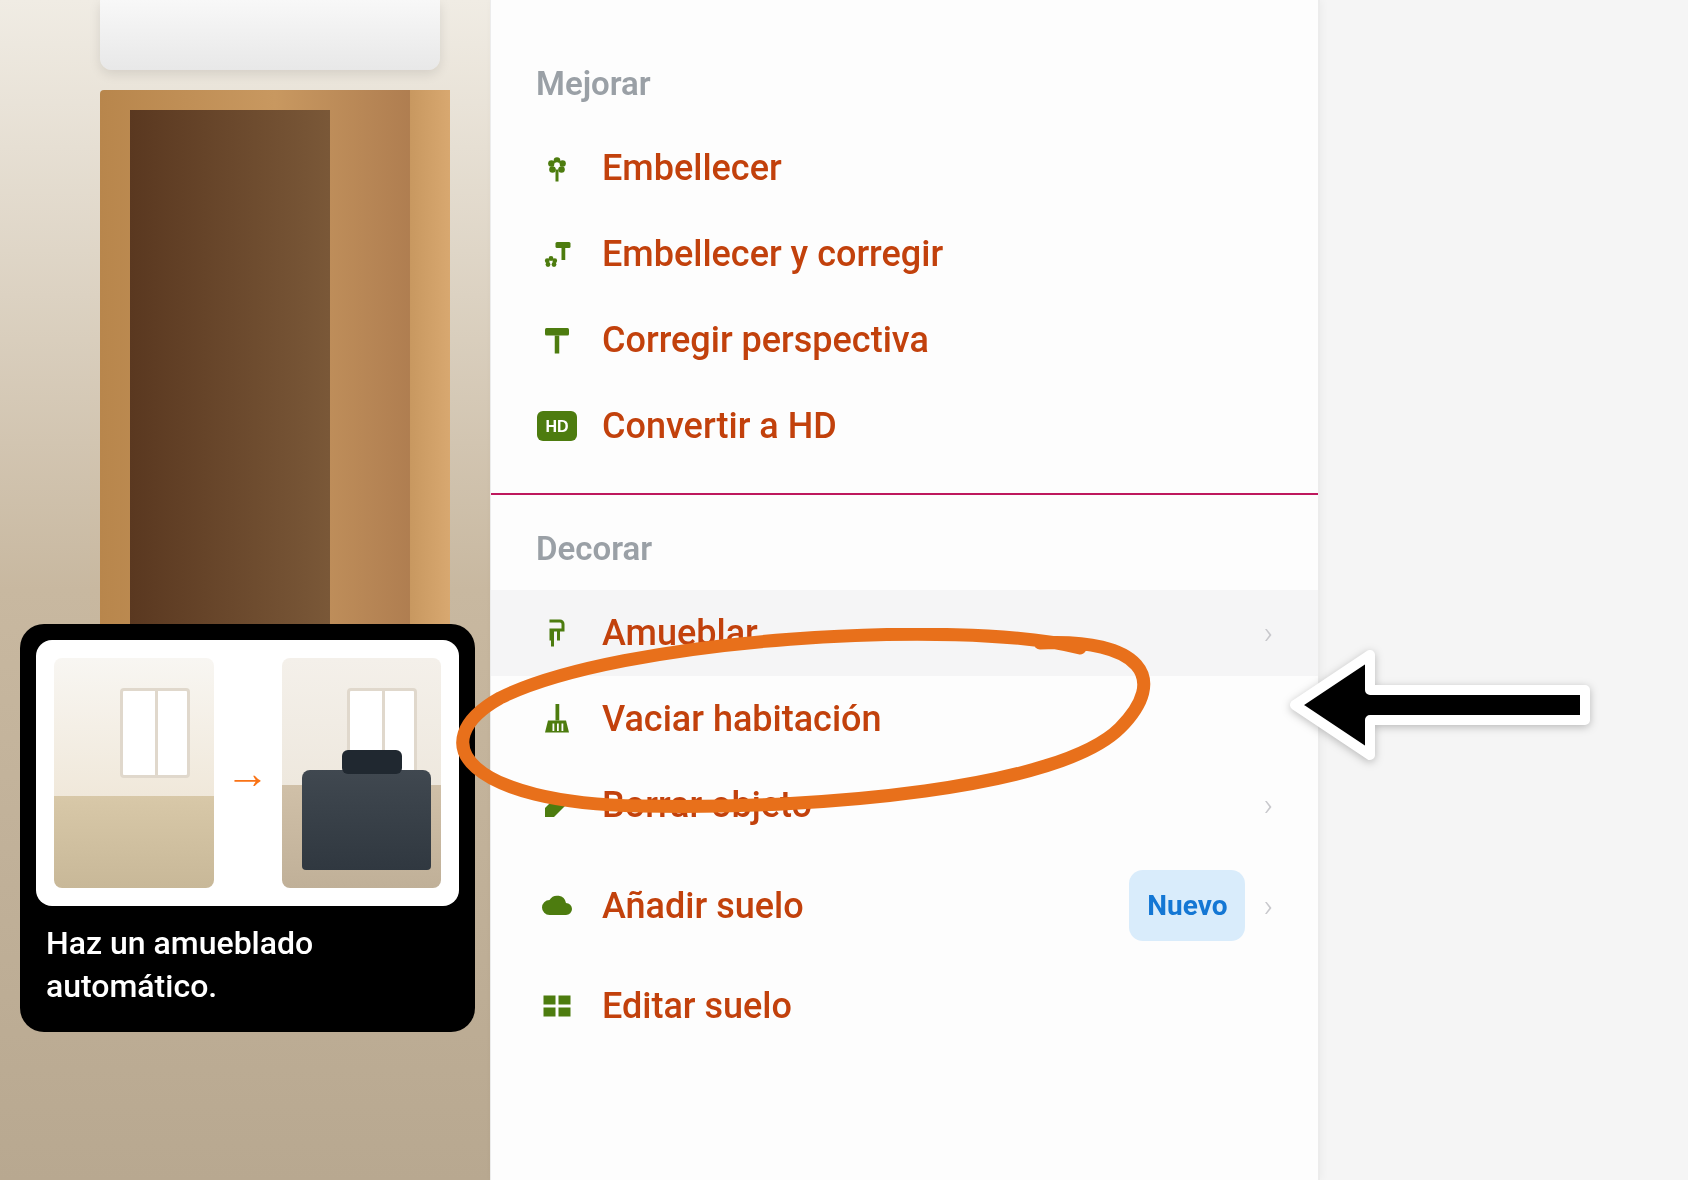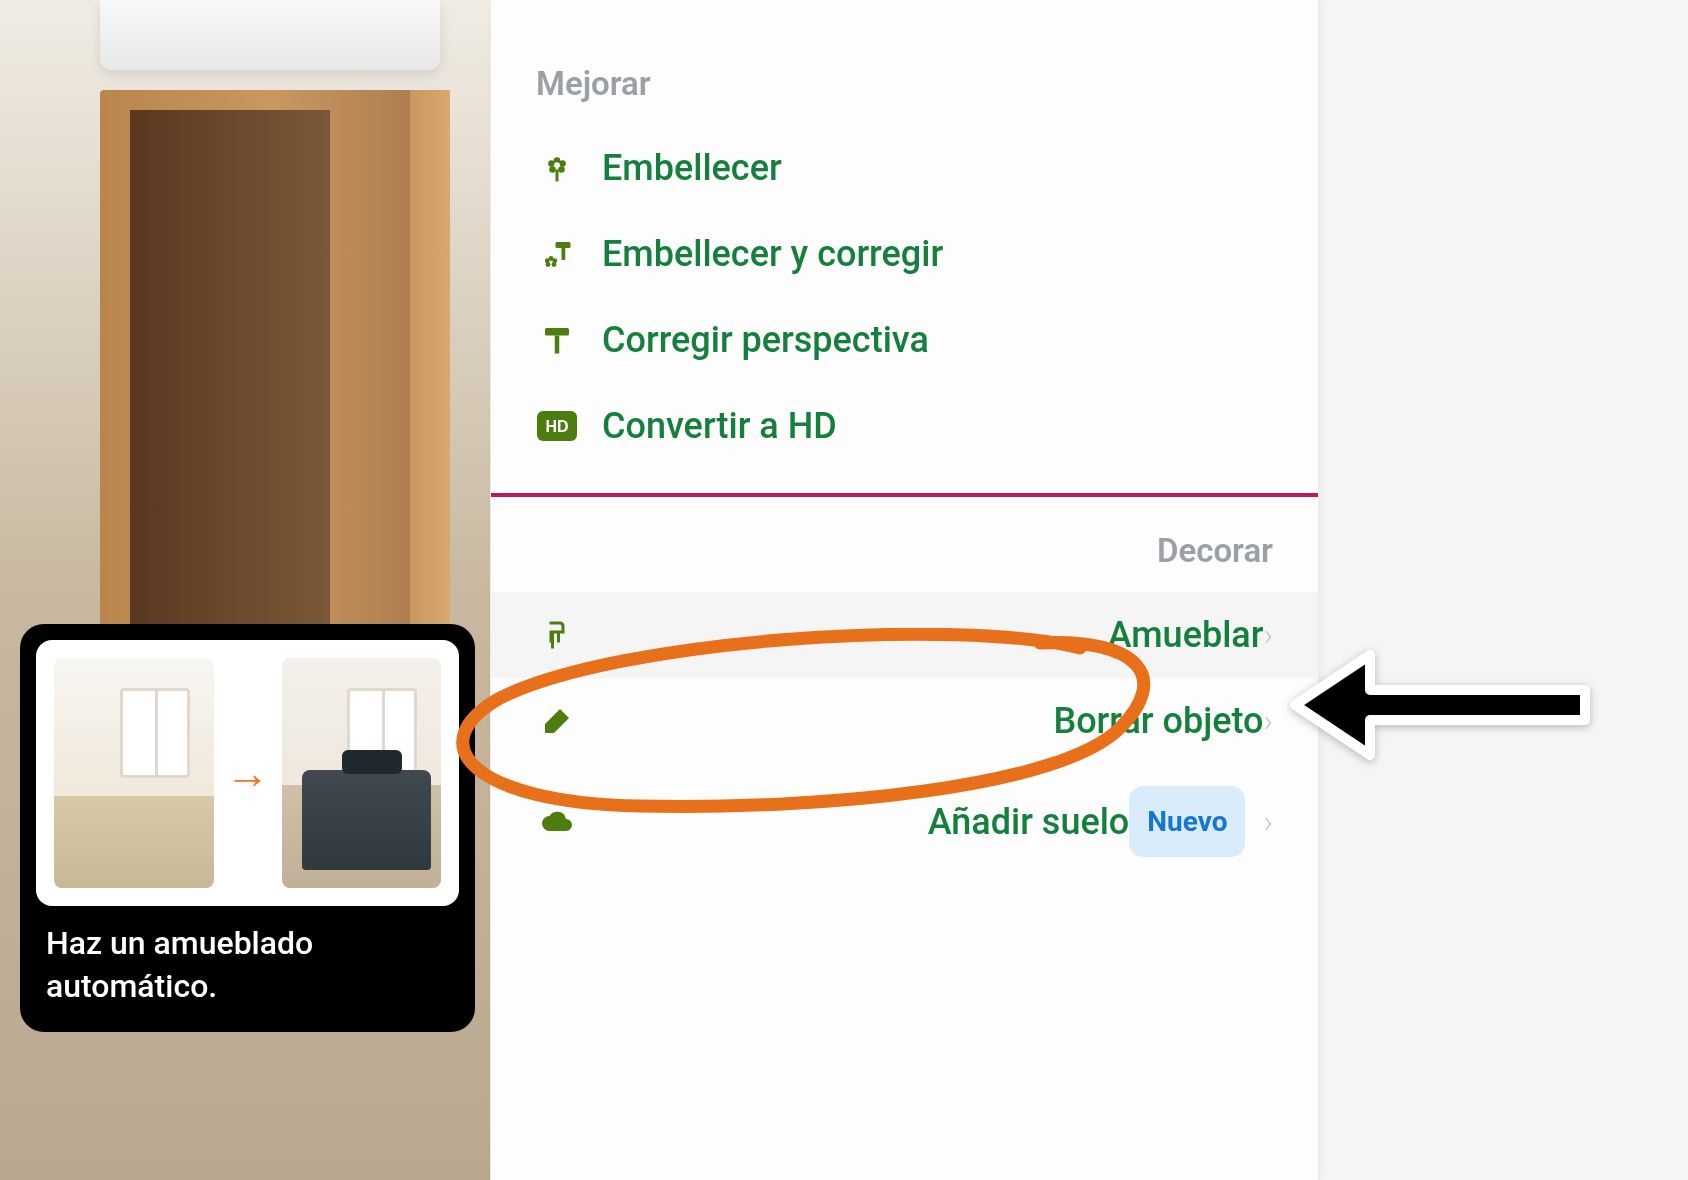--- a/index.html
+++ b/index.html
@@ -138,22 +138,21 @@
       border-left: 1px solid #ececec;
       border-right: 2px solid #ececec;
       padding-top: 30px;
       position: relative;
       box-shadow: 2px 0 8px rgba(0,0,0,0.04);
     }
     .menu-section {
       padding: 24px 0;
     }
     .menu-section + .menu-section {
-      border-top: 4px solid #be185d;
-      text-align: right;
+      border-top: 2px solid #be185d;
     }
     .section-header {
       font-size: 33px;
       color: #9aa0a6;
       font-weight: 600;
       padding: 10px 45px 22px 45px;
     }
     .menu-item {
       display: flex;
       align-items: center;
@@ -168,21 +167,21 @@
       width: 42px;
       height: 42px;
       margin-right: 24px;
       display: flex;
       align-items: center;
       justify-content: center;
       color: #4d7c0f;
     }
     .menu-label {
       font-size: 36px;
-      color: #15803d;
+      color: #c2410c;
       font-weight: 500;
       flex: 1;
     }
     .chevron {
       color: #c8c8cc;
       font-size: 32px;
       font-weight: 300;
     }
     .badge-nuevo {
       background: #d9ecfb;
@@ -309,20 +308,32 @@
         <div class="menu-item hovered">
           <span class="menu-icon">
             <svg width="36" height="36" viewBox="0 0 24 24" fill="currentColor">
                 <path d="M7 3 h7 a3 3 0 0 1 3 3 v5 h-3 v6 h-2 v-6 h-5 v-2 h8 v-3 a1 1 0 0 0 -1 -1 h-7 z M7 11 h3 v10 h-2 v-4 h-1 z"></path>
               </svg>
           </span>
           <span class="menu-label">Amueblar</span>
           <span class="chevron">›</span>
         </div>
 
+        <div class="menu-item">
+          <span class="menu-icon">
+            <svg width="36" height="36" viewBox="0 0 24 24" fill="currentColor">
+                <rect x="11" y="2" width="2.5" height="11"></rect>
+                <path d="M6 13 h12 l2 8 h-16 z"></path>
+                <rect x="9" y="15" width="1.2" height="5" fill="#fdfdfd"></rect>
+                <rect x="12" y="15" width="1.2" height="5" fill="#fdfdfd"></rect>
+                <rect x="15" y="15" width="1.2" height="5" fill="#fdfdfd"></rect>
+              </svg>
+          </span>
+          <span class="menu-label">Vaciar habitación</span>
+        </div>
 
         <div class="menu-item">
           <span class="menu-icon">
             <svg width="36" height="36" viewBox="0 0 24 24" fill="currentColor">
                 <path d="M14 4 l6 6 -10 10 h-6 v-6 z"></path>
               </svg>
           </span>
           <span class="menu-label">Borrar objeto</span>
           <span class="chevron">›</span>
         </div>
@@ -331,20 +342,31 @@
           <span class="menu-icon">
             <svg width="36" height="36" viewBox="0 0 24 24" fill="currentColor">
                 <path d="M7 18 a5 5 0 0 1 0 -10 a6 6 0 0 1 11 2 a4 4 0 0 1 0 8 z"></path>
               </svg>
           </span>
           <span class="menu-label">Añadir suelo</span>
           <span class="badge-nuevo">Nuevo</span>
           <span class="chevron">›</span>
         </div>
 
+        <div class="menu-item">
+          <span class="menu-icon">
+            <svg width="36" height="36" viewBox="0 0 24 24" fill="currentColor">
+                <rect x="3" y="5" width="8" height="6"></rect>
+                <rect x="13" y="5" width="8" height="6"></rect>
+                <rect x="3" y="13" width="8" height="6"></rect>
+                <rect x="13" y="13" width="8" height="6"></rect>
+              </svg>
+          </span>
+          <span class="menu-label">Editar suelo</span>
+        </div>
       </div>
 
     </div>
     <div class="outer-bg"></div>
   </div>
 </div>
 
 <svg class="annotation-circle" viewBox="0 0 760 190">
   <path d="M 640 20 C 520 -10, 180 10, 60 70 C -20 115, 30 175, 200 178 C 380 182, 620 160, 680 100 C 730 50, 700 10, 600 15" stroke="#e8701b" stroke-width="13" fill="none" stroke-linecap="round"></path>
 </svg>

